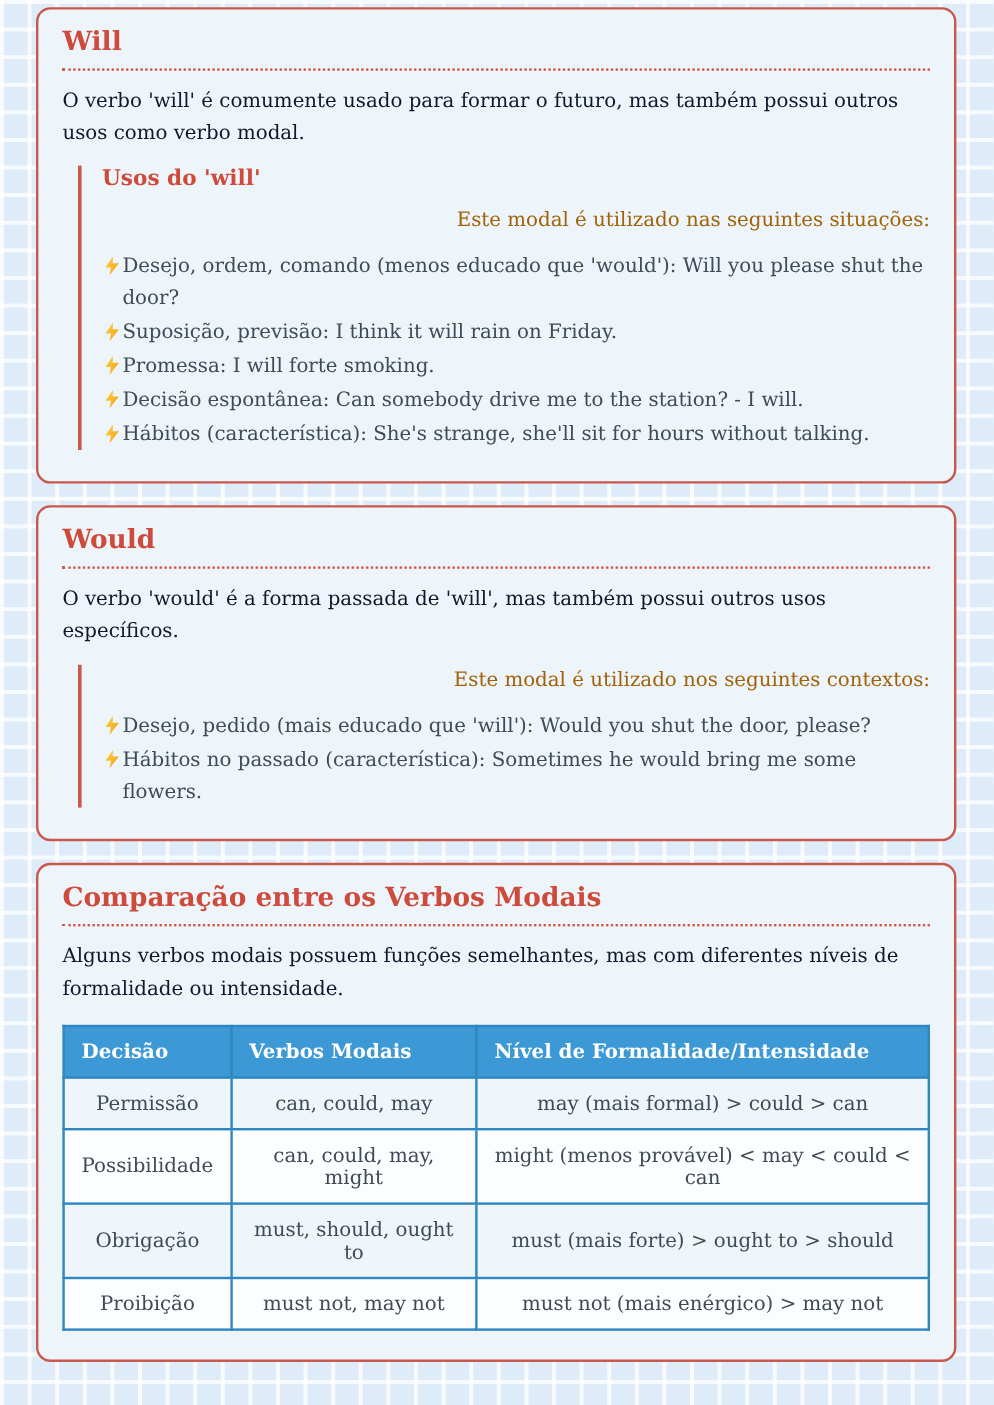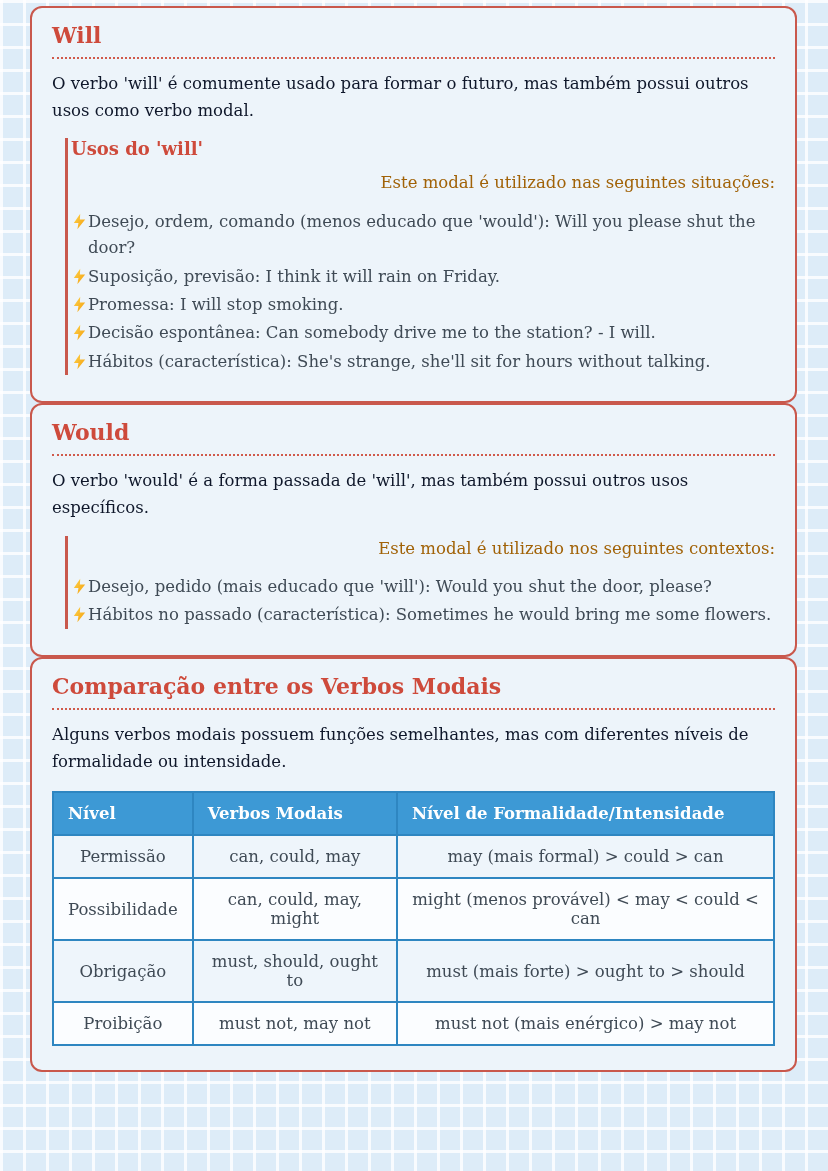--- a/index.html
+++ b/index.html
@@ -16,40 +16,41 @@
     background-size: 23px 23px;
   }
   .page {
     padding: 6px 31px 0 30px;
   }
   .card {
     background: #edf4fa;
     border: 2px solid #c9584c;
     border-radius: 12px;
     padding: 14px 20px 24px 20px;
+    margin-bottom: 18px;
   }
   .card-title {
     margin: 0 0 12px 0;
     padding-bottom: 9px;
     font-size: 22px;
     font-weight: bold;
     color: #ce4a3b;
     border-bottom: 2px dotted #d05a4b;
   }
   .intro {
     margin: 0 0 12px 0;
     font-size: 16.5px;
     line-height: 1.62;
     color: #0f172a;
   }
   .subsection {
     border-left: 3px solid #c9584c;
     margin-left: 13px;
     margin-top: 14px;
-    padding-left: 3px;
+    padding-left: 17px;
   }
   .sub-title {
     margin: 2px 0 11px 0;
     font-size: 18px;
     font-weight: bold;
     color: #ce4a3b;
   }
   .sub-lead {
     margin: 0 0 12px 0;
     font-size: 16.5px;
@@ -142,21 +143,21 @@
               </svg>
             </span>
           <span>Suposição, previsão: I think it will rain on Friday.</span>
         </li>
         <li class="bolt-item">
           <span class="bolt">
               <svg viewBox="0 0 24 24">
                 <polygon points="13,1 4,14 10.5,14 9,23 20,9 12.5,9" fill="url(#boltGrad)"></polygon>
               </svg>
             </span>
-          <span>Promessa: I will stop smoking.</span>
+          <span>Promessa: I will forte smoking.</span>
         </li>
         <li class="bolt-item">
           <span class="bolt">
               <svg viewBox="0 0 24 24">
                 <polygon points="13,1 4,14 10.5,14 9,23 20,9 12.5,9" fill="url(#boltGrad)"></polygon>
               </svg>
             </span>
           <span>Decisão espontânea: Can somebody drive me to the station? - I will.</span>
         </li>
         <li class="bolt-item">
@@ -196,21 +197,21 @@
       </ul>
     </div>
   </section>
 
   <section class="card">
     <h2 class="card-title">Comparação entre os Verbos Modais</h2>
     <p class="intro">Alguns verbos modais possuem funções semelhantes, mas com diferentes níveis de formalidade ou intensidade.</p>
     <table class="cmp-table">
       <thead>
         <tr>
-          <th class="col-funcao">Nível</th>
+          <th class="col-funcao">Decisão</th>
           <th class="col-verbos">Verbos Modais</th>
           <th class="col-nivel">Nível de Formalidade/Intensidade</th>
         </tr>
       </thead>
       <tbody>
         <tr>
           <td>Permissão</td>
           <td>can, could, may</td>
           <td>may (mais formal) &gt; could &gt; can</td>
         </tr>

